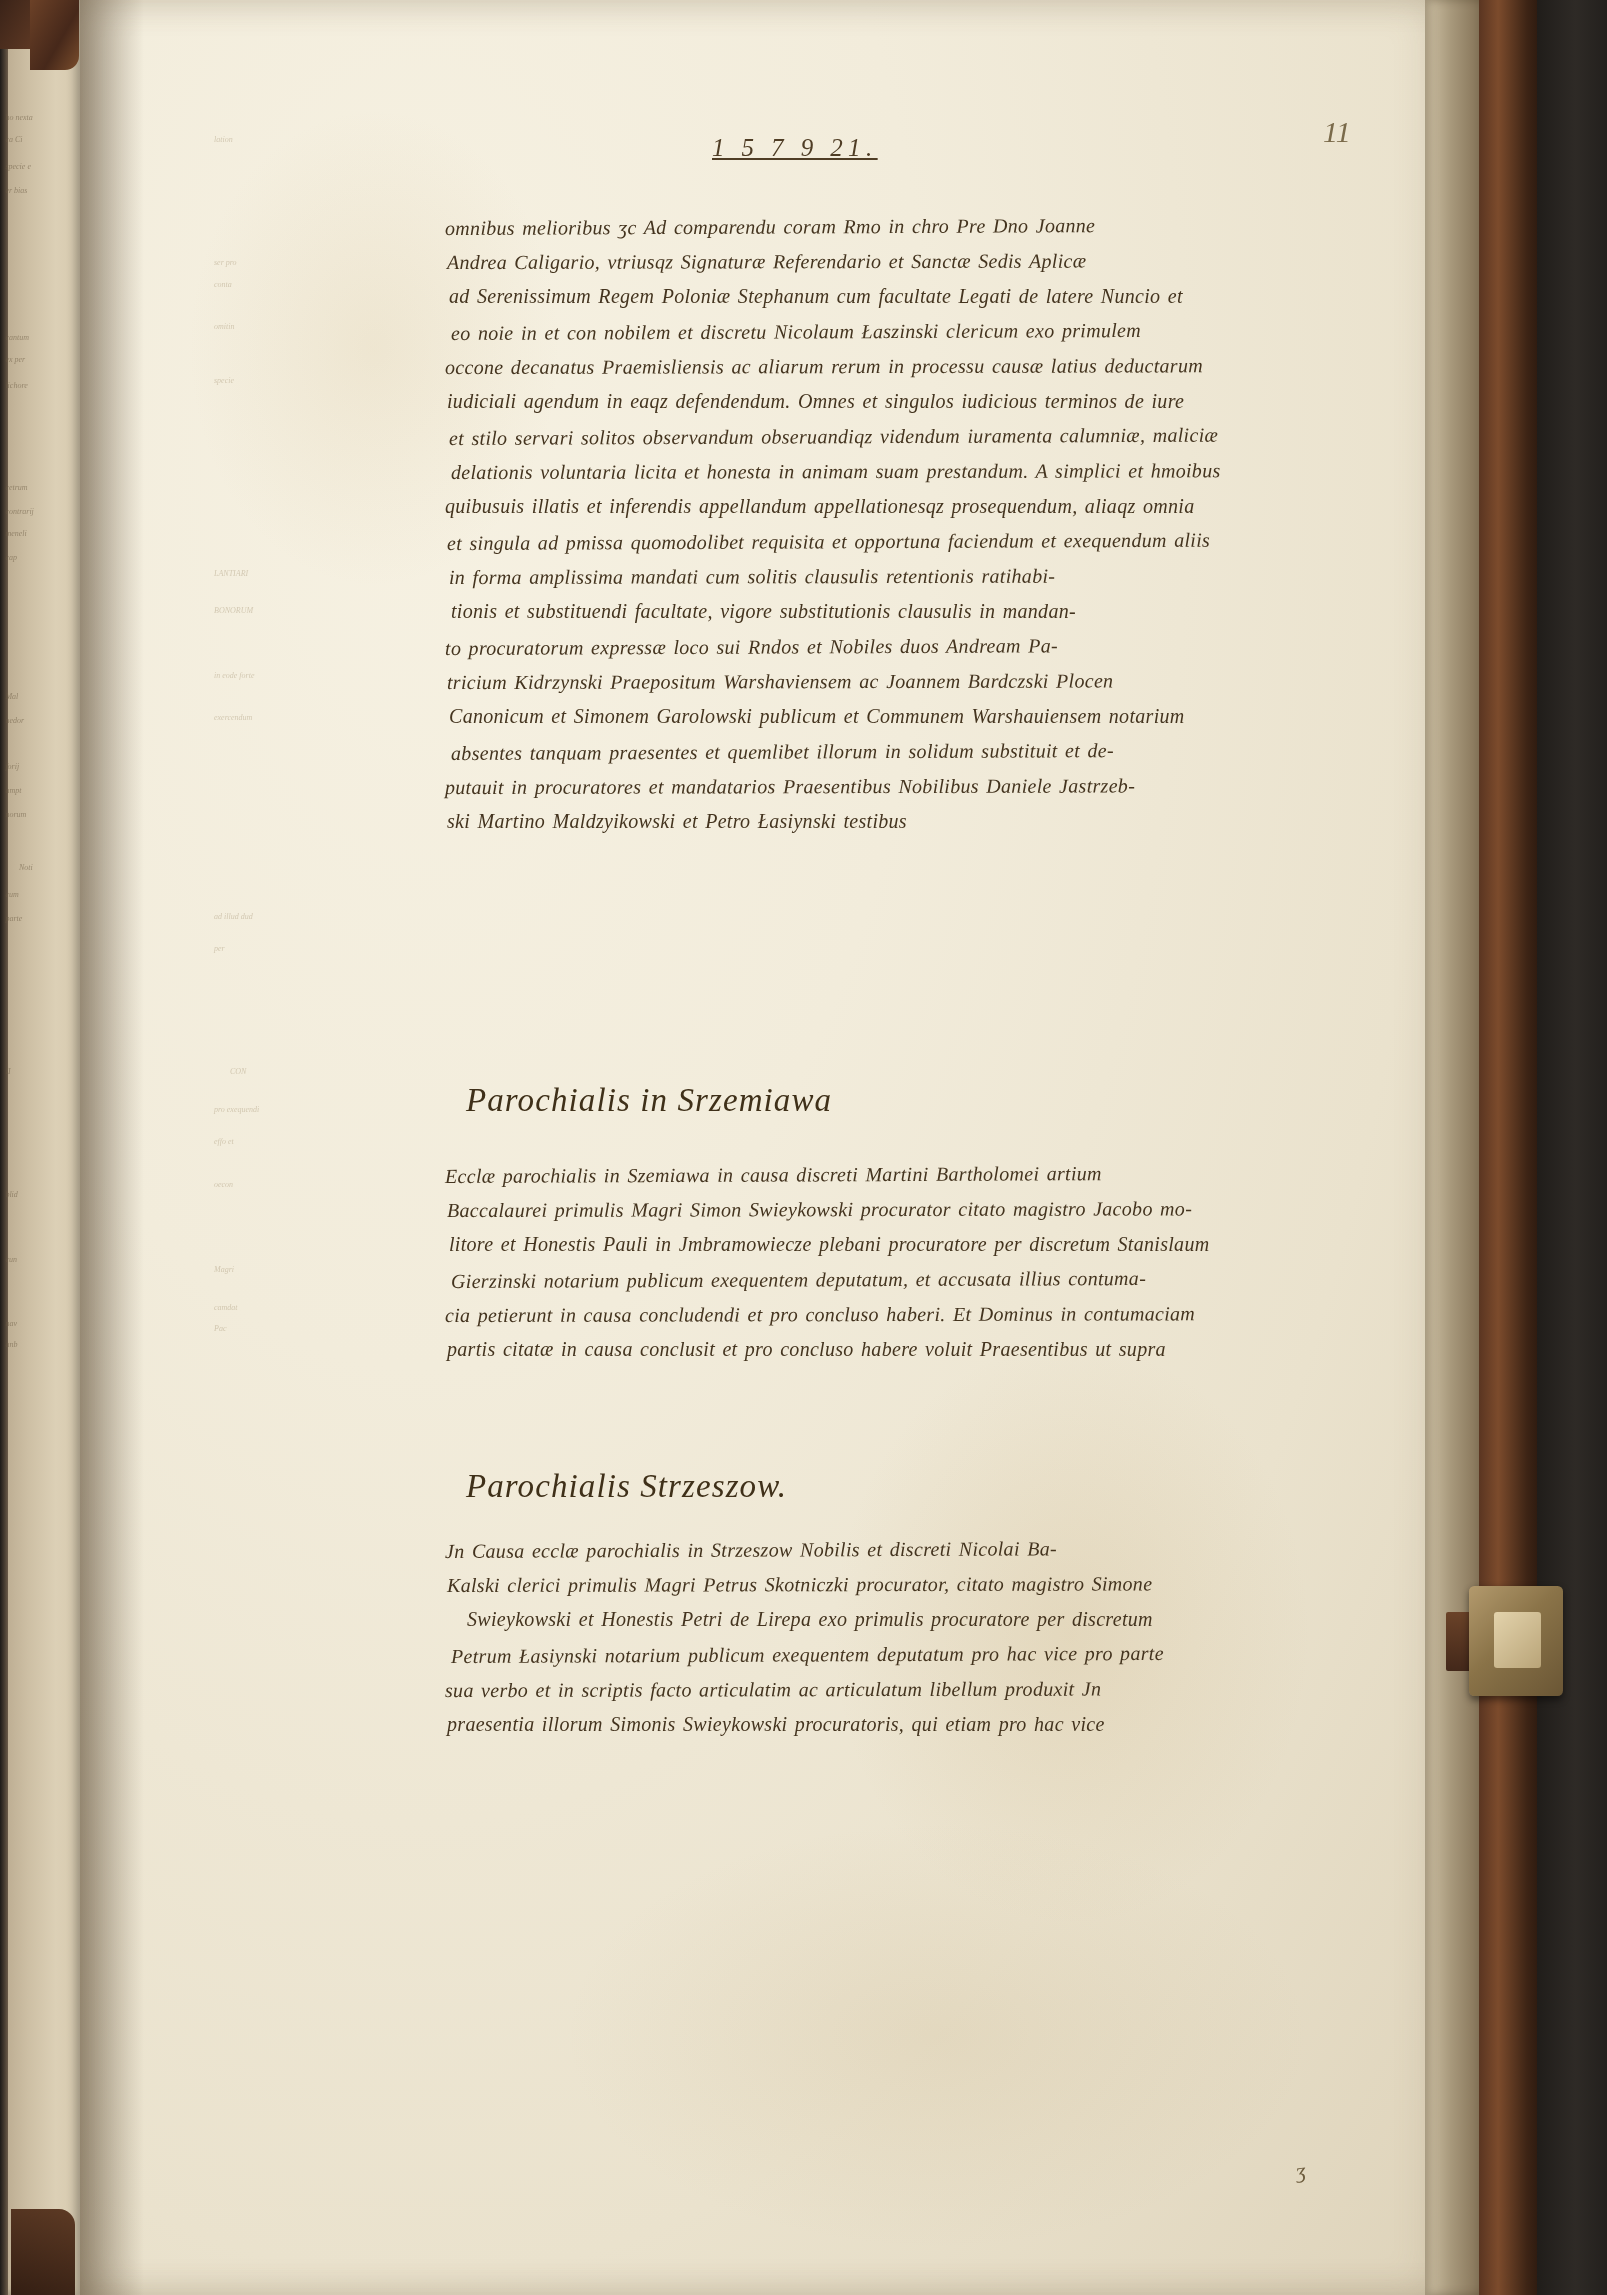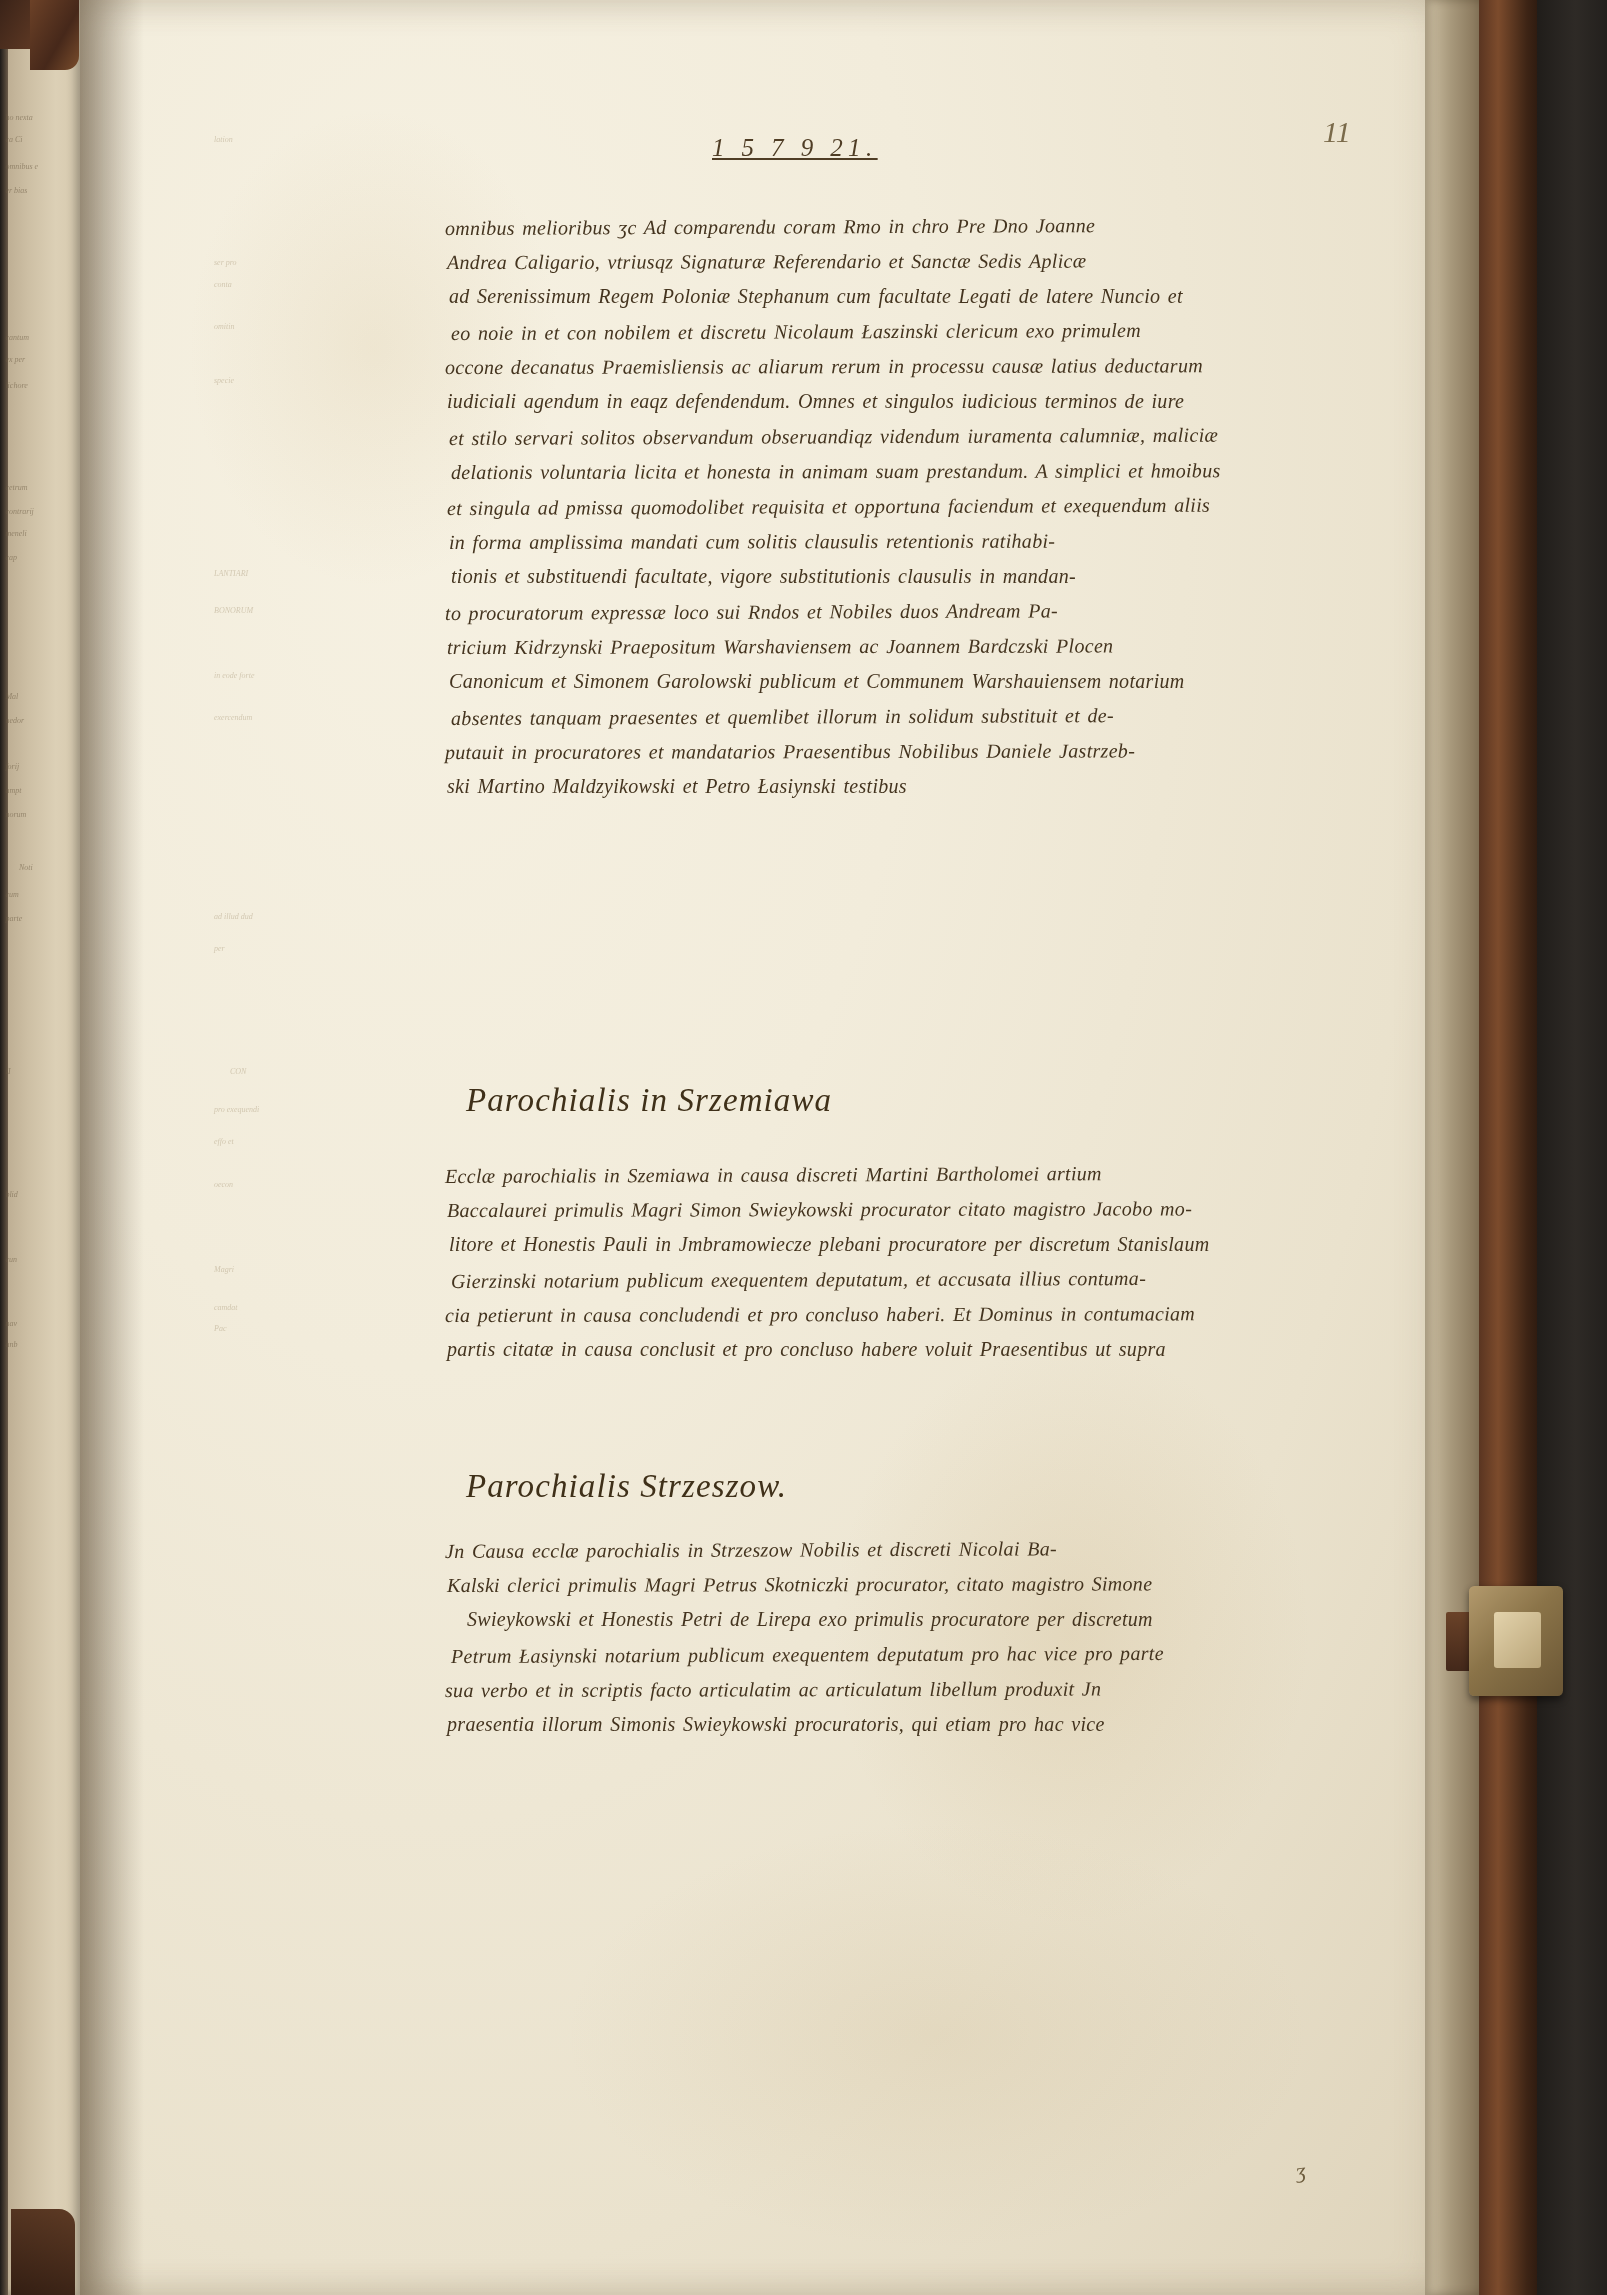--- a/index.html
+++ b/index.html
@@ -213,21 +213,21 @@
 
   <div class="verso"></div>
   <div class="verso-edge"></div>
   <div class="verso-leather2"></div>
   <div class="verso-leather"></div>
   <div class="verso-bottom-leather"></div>
 
   <div id="annot-left">
       <div class="annot-col" style="top: 112px; left: 5.4px; position: absolute;">ho nexta</div>
       <div class="annot-col" style="top: 134px; left: 5.4px; position: absolute;">ca Ci</div>
-      <div class="annot-col" style="top: 161px; left: 5.4px; position: absolute;">omnibus e</div>
+      <div class="annot-col" style="top: 161px; left: 5.4px; position: absolute;">specie e</div>
       <div class="annot-col" style="top: 185px; left: 5.4px; position: absolute;">er bias</div>
       <div class="annot-col" style="top: 332px; left: 5.4px; position: absolute;">cantum</div>
       <div class="annot-col" style="top: 354px; left: 5.4px; position: absolute;">ex per</div>
       <div class="annot-col" style="top: 380px; left: 5.4px; position: absolute;">lichore</div>
       <div class="annot-col" style="top: 482px; left: 5.4px; position: absolute;">cetrum</div>
       <div class="annot-col" style="top: 506px; left: 5.4px; position: absolute;">contrarij</div>
       <div class="annot-col" style="top: 528px; left: 5.4px; position: absolute;">meneli</div>
       <div class="annot-col" style="top: 552px; left: 5.4px; position: absolute;">cap</div>
       <div class="annot-col" style="top: 691px; left: 5.4px; position: absolute;">Mal</div>
       <div class="annot-col" style="top: 715px; left: 5.4px; position: absolute;">uedor</div>
@@ -278,20 +278,21 @@
 
   <div class="body-block" id="block1">
       <span class="ln" style="transform: rotate(-0.25deg); margin-left: 0px;">omnibus melioribus ʒc Ad comparendu coram Rmo in chro Pre Dno Joanne</span>
       <span class="ln" style="transform: rotate(-0.13deg); margin-left: 2.1px;">Andrea Caligario, vtriusqz Signaturæ Referendario et Sanctæ Sedis Aplicæ</span>
       <span class="ln" style="transform: rotate(-0.01deg); margin-left: 4.3px;">ad Serenissimum Regem Poloniæ Stephanum cum facultate Legati de latere Nuncio et</span>
       <span class="ln" style="transform: rotate(-0.25deg); margin-left: 6.4px;">eo noie in et con nobilem et discretu Nicolaum Łaszinski clericum exo primulem</span>
       <span class="ln" style="transform: rotate(-0.13deg); margin-left: 0px;">occone decanatus Praemisliensis ac aliarum rerum in processu causæ latius deductarum</span>
       <span class="ln" style="transform: rotate(-0.01deg); margin-left: 2.1px;">iudiciali agendum in eaqz defendendum. Omnes et singulos iudicious terminos de iure</span>
       <span class="ln" style="transform: rotate(-0.25deg); margin-left: 4.3px;">et stilo servari solitos observandum obseruandiqz videndum iuramenta calumniæ, maliciæ</span>
       <span class="ln" style="transform: rotate(-0.13deg); margin-left: 6.4px;">delationis voluntaria licita et honesta in animam suam prestandum. A simplici et hmoibus</span>
+      <span class="ln" style="transform: rotate(-0.01deg); margin-left: 0px;">quibusuis illatis et inferendis appellandum appellationesqz prosequendum, aliaqz omnia</span>
       <span class="ln" style="transform: rotate(-0.25deg); margin-left: 2.1px;">et singula ad pmissa quomodolibet requisita et opportuna faciendum et exequendum aliis</span>
       <span class="ln" style="transform: rotate(-0.13deg); margin-left: 4.3px;">in forma amplissima mandati cum solitis clausulis retentionis ratihabi-</span>
       <span class="ln" style="transform: rotate(-0.01deg); margin-left: 6.4px;">tionis et substituendi facultate, vigore substitutionis clausulis in mandan-</span>
       <span class="ln" style="transform: rotate(-0.25deg); margin-left: 0px;">to procuratorum expressæ loco sui Rndos et Nobiles duos Andream Pa-</span>
       <span class="ln" style="transform: rotate(-0.13deg); margin-left: 2.1px;">tricium Kidrzynski Praepositum Warshaviensem ac Joannem Bardczski Plocen</span>
       <span class="ln" style="transform: rotate(-0.01deg); margin-left: 4.3px;">Canonicum et Simonem Garolowski publicum et Communem Warshauiensem notarium</span>
       <span class="ln" style="transform: rotate(-0.25deg); margin-left: 6.4px;">absentes tanquam praesentes et quemlibet illorum in solidum substituit et de-</span>
       <span class="ln" style="transform: rotate(-0.13deg); margin-left: 0px;">putauit in procuratores et mandatarios Praesentibus Nobilibus Daniele Jastrzeb-</span>
       <span class="ln" style="transform: rotate(-0.01deg); margin-left: 2.1px;">ski Martino Maldzyikowski et Petro Łasiynski testibus</span>
     </div>

